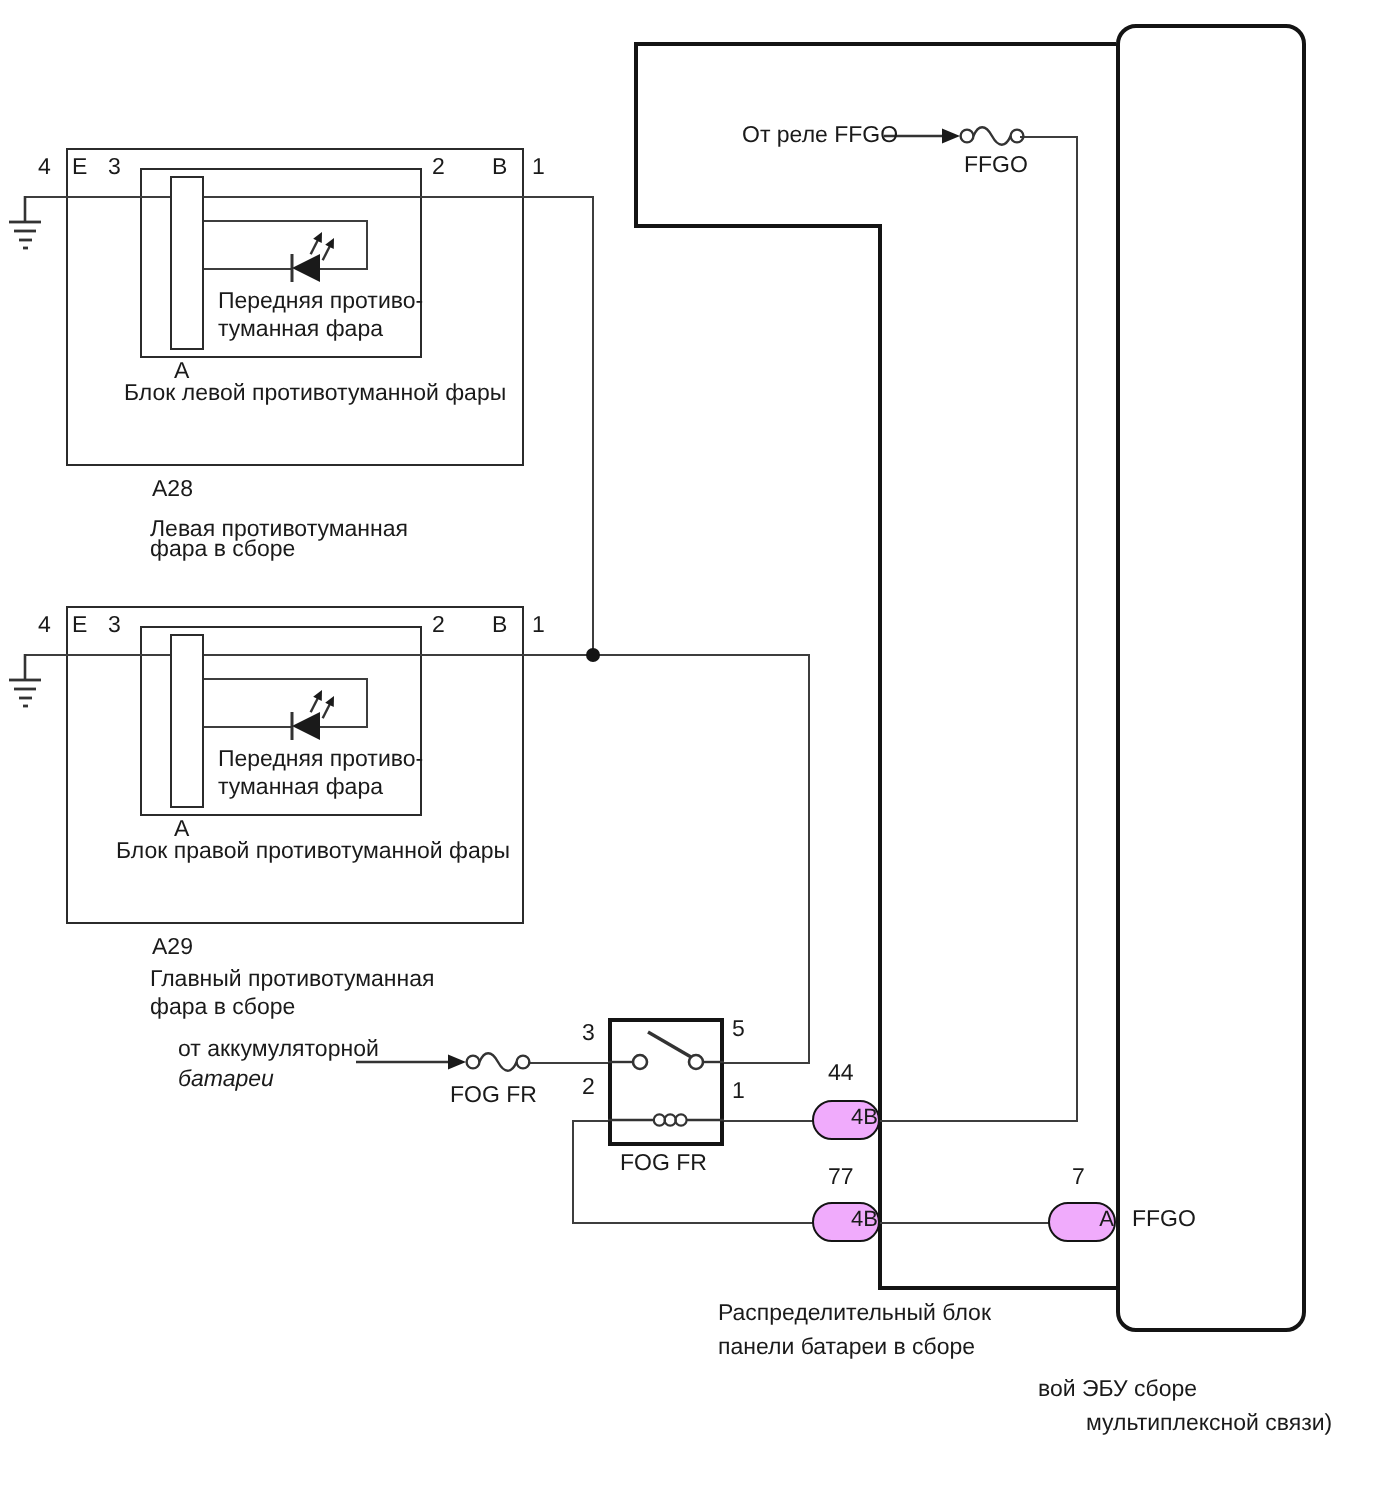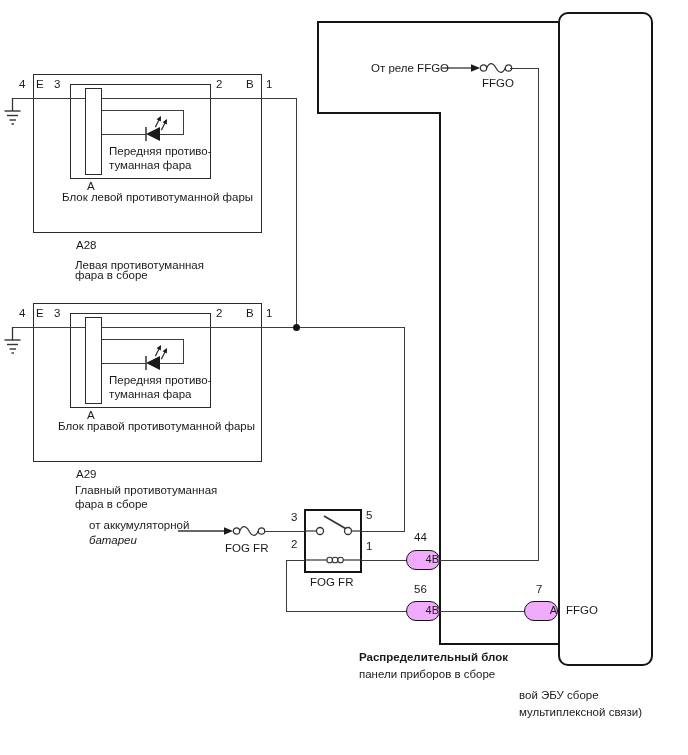--- a/index.html
+++ b/index.html
@@ -182,24 +182,24 @@
     <path d="M7.7,7 C10.2,1.2 13.8,1.2 17,7 C20.2,12.8 23.8,12.8 26.3,7" stroke-width="1.2"></path>
   </svg>
   <div class="lbl" style="left:482px;top:76px;">FFGO</div>
   <div class="w h" style="left:510px;top:68px;width:29px;"></div>
   <div class="w v" style="left:538px;top:68px;height:492px;"></div>
   <div class="w h" style="left:438px;top:560px;width:101px;"></div>
   <div class="w h" style="left:438px;top:611px;width:90px;"></div>
 
   <div class="lbl" style="left:414px;top:530px;">44</div>
   <div class="oval" style="left:406px;top:550px;">4B</div>
-  <div class="lbl" style="left:414px;top:582px;">56</div>
+  <div class="lbl" style="left:414px;top:582px;">77</div>
   <div class="oval" style="left:406px;top:601px;">4B</div>
   <div class="lbl" style="left:536px;top:582px;">7</div>
   <div class="oval" style="left:524px;top:601px;">A</div>
 
   <div class="lbl" style="left:566px;top:603px;">FFGO</div>
-  <div class="lbl" style="left:359px;top:650px;font-weight:bold;">Распределительный блок</div>
-  <div class="lbl" style="left:359px;top:667px;">панели приборов в сборе</div>
+  <div class="lbl" style="left:359px;top:650px;">Распределительный блок</div>
+  <div class="lbl" style="left:359px;top:667px;">панели батареи в сборе</div>
   <div class="lbl" style="left:519px;top:688px;">вой ЭБУ сборе</div>
-  <div class="lbl" style="left:519px;top:705px;">мультиплексной связи)</div>
+  <div class="lbl" style="left:543px;top:705px;">мультиплексной связи)</div>
 
 </div>
 
 </body></html>

